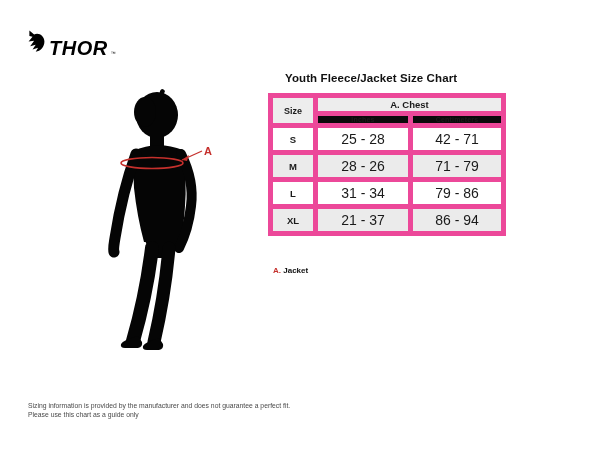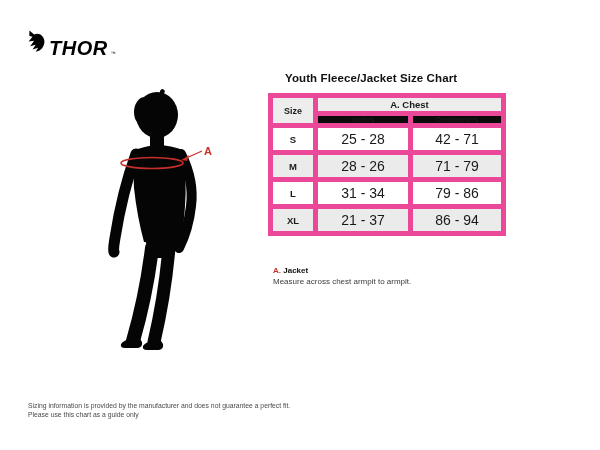--- a/index.html
+++ b/index.html
@@ -169,20 +169,19 @@
         <td>21 - 37</td>
         <td>86 - 94</td>
       </tr>
     </tbody>
   </table>
 
   <div class="fitment-item">
     <span class="key">A.</span>
     <span>Jacket</span>
   </div>
-  <div class="fitment-instruction">Measure across chest armpit to armpit.</div>
 
   <div class="fineprint">
     <div>Sizing information is provided by the manufacturer and does not guarantee a perfect fit.</div>
     <div>Please use this chart as a guide only</div>
   </div>
 
 </div>
 
 </body></html>

